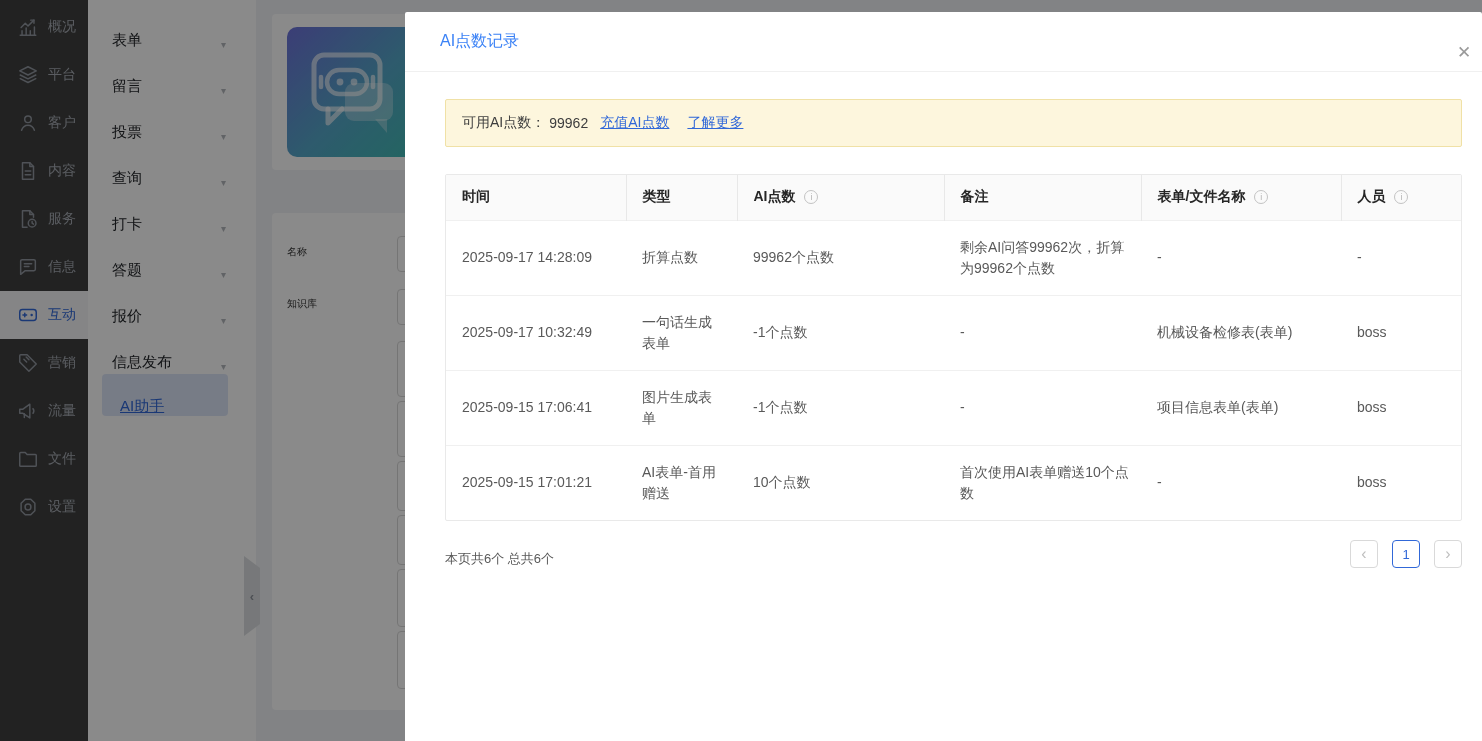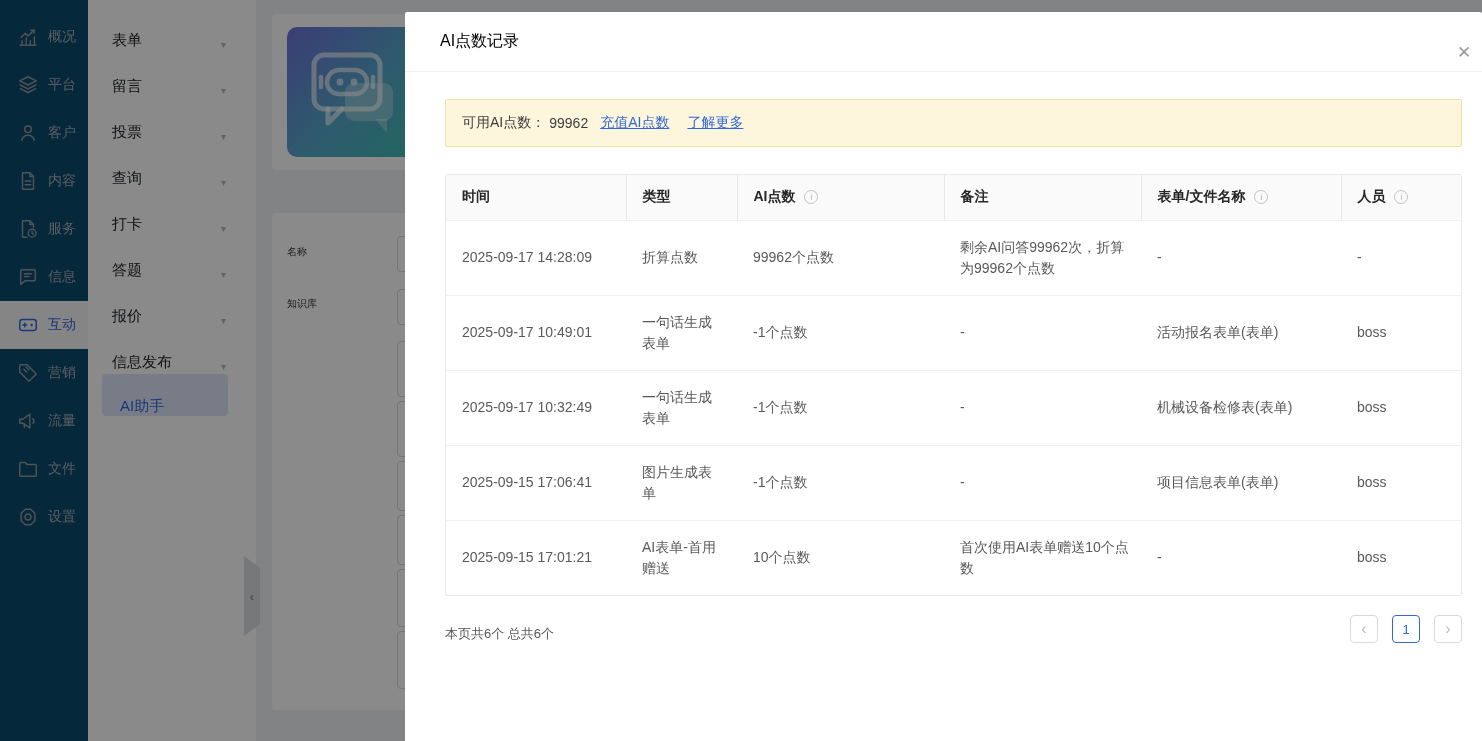--- a/index.html
+++ b/index.html
@@ -1,56 +1,56 @@
 <!DOCTYPE html>
 <html style="--accent: #3168d8; --notice-bg: #fdf6dd; --notice-border: #f0e1a6;"><head>
 <meta charset="utf-8">
 <style>
   * { margin:0; padding:0; box-sizing:border-box; }
   html,body { width:1482px; height:741px; }
   body { font-family:"Liberation Sans","DejaVu Sans",sans-serif; }
   .stage { position:relative; width:1482px; height:741px; overflow:hidden; background:#f0f2f5; }
 
   
-  .rail { position:absolute; left:0; top:0; bottom:0; width:88px; background:#0c4a6e; padding-top:13px; z-index:1; }
+  .rail { position:absolute; left:0; top:0; bottom:0; width:88px; background:#404040; padding-top:3px; z-index:1; }
   .rail-item { height:48px; display:flex; align-items:center; padding-left:17px; gap:9px;
                color:#a6abb3; font-size:14px; cursor:pointer; }
   .rail-item .ricon { width:22px; height:22px; display:flex; align-items:center; color:#9298a1; }
   .rail-item .ricon svg { width:22px; height:22px; }
   .rail-item.active { background:#f5f6f8; color:var(--accent); }
   .rail-item.active .ricon { color:var(--accent); }
 
   
   .submenu { position:absolute; left:88px; top:0; bottom:0; width:168px; background:#ffffff; padding-top:4px; z-index:1; }
   .sub-item { height:46px; display:flex; align-items:flex-end; justify-content:space-between;
               padding:0 30px 0 24px; font-size:15px; color:#24272b; cursor:pointer; }
   .sub-item .caret { color:#b4b7bc; font-size:10px; }
   .sub-item.active-block { height:42px; margin:2px 28px 0 14px; border-radius:4px;
-              background:#dde6f8; color:var(--accent); justify-content:flex-start; padding:0 0 0 18px; }
+              background:#dde6f8; color:var(--accent); justify-content:flex-start; padding:0 0 0 18px;text-decoration:underline; }
   .handle { position:absolute; left:244px; top:556px; width:16px; height:80px; z-index:1;
             background:#dcdee1; clip-path:polygon(0 0,100% 15%,100% 85%,0 100%);
             display:flex; align-items:center; justify-content:center;
             color:#8f949c; font-size:13px; font-weight:bold; cursor:pointer; }
 
   
   .content { position:absolute; left:256px; top:0; right:0; bottom:0; }
   .card1 { position:absolute; left:16px; top:14px; width:640px; height:156px; background:#fff; border-radius:4px; }
   .tile  { position:absolute; left:15px; top:13px; width:130px; height:130px; border-radius:10px;
            background:linear-gradient(135deg,#6e72db 0%,#55a8c9 55%,#41bcb4 100%); overflow:hidden; }
   .card2 { position:absolute; left:16px; top:213px; width:640px; height:497px; background:#fff; border-radius:4px; }
   .bg-label { position:absolute; left:15px; font-size:10px; color:#333; }
   .bg-input { position:absolute; left:125px; width:500px; border:1px solid #d9d9d9; border-radius:4px; background:#fff; }
 
   
   .overlay { position:absolute; inset:0; background:rgba(0,0,0,0.46); z-index:5; }
   .modal { position:absolute; left:405px; top:12px; bottom:0; width:1077px; background:#fff;
            border-radius:2px 2px 0 0; z-index:6; }
   .modal-header { position:relative; height:60px; border-bottom:1px solid #f0f0f0;
            display:flex; align-items:center; padding-left:35px; }
-  .modal-title { font-size:16px; color:#000000; font-weight:500;text-align:center; }
+  .modal-title { font-size:16px; color:#3b82f6; font-weight:500;text-align:center; }
   .modal-close { position:absolute; right:6px; top:28px; width:24px; height:24px;
            display:flex; align-items:center; justify-content:center;
            color:#9a9a9a; font-size:17px; cursor:pointer; }
   .modal-body { padding:27px 20px 0 40px; }
 
   .notice { height:48px; background:var(--notice-bg); border:1px solid var(--notice-border);
             border-radius:2px; display:flex; align-items:center; padding:0 16px; font-size:14px; color:#3d3d3d; }
   .notice .val { margin-left:4px; }
   .notice .lk { color:var(--accent); text-decoration:underline; margin-left:12px; cursor:pointer; }
 
@@ -296,28 +296,20 @@
           <tbody>
               <tr>
                 <td>2025-09-17 14:28:09</td>
                 <td>折算点数</td>
                 <td>99962个点数</td>
                 <td>剩余AI问答99962次，折算为99962个点数</td>
                 <td>-</td>
                 <td>-</td>
               </tr>
               <tr>
-                <td>2025-09-17 10:49:01</td>
-                <td>一句话生成表单</td>
-                <td>-1个点数</td>
-                <td>-</td>
-                <td>活动报名表单(表单)</td>
-                <td>boss</td>
-              </tr>
-              <tr>
                 <td>2025-09-17 10:32:49</td>
                 <td>一句话生成表单</td>
                 <td>-1个点数</td>
                 <td>-</td>
                 <td>机械设备检修表(表单)</td>
                 <td>boss</td>
               </tr>
               <tr>
                 <td>2025-09-15 17:06:41</td>
                 <td>图片生成表单</td>

